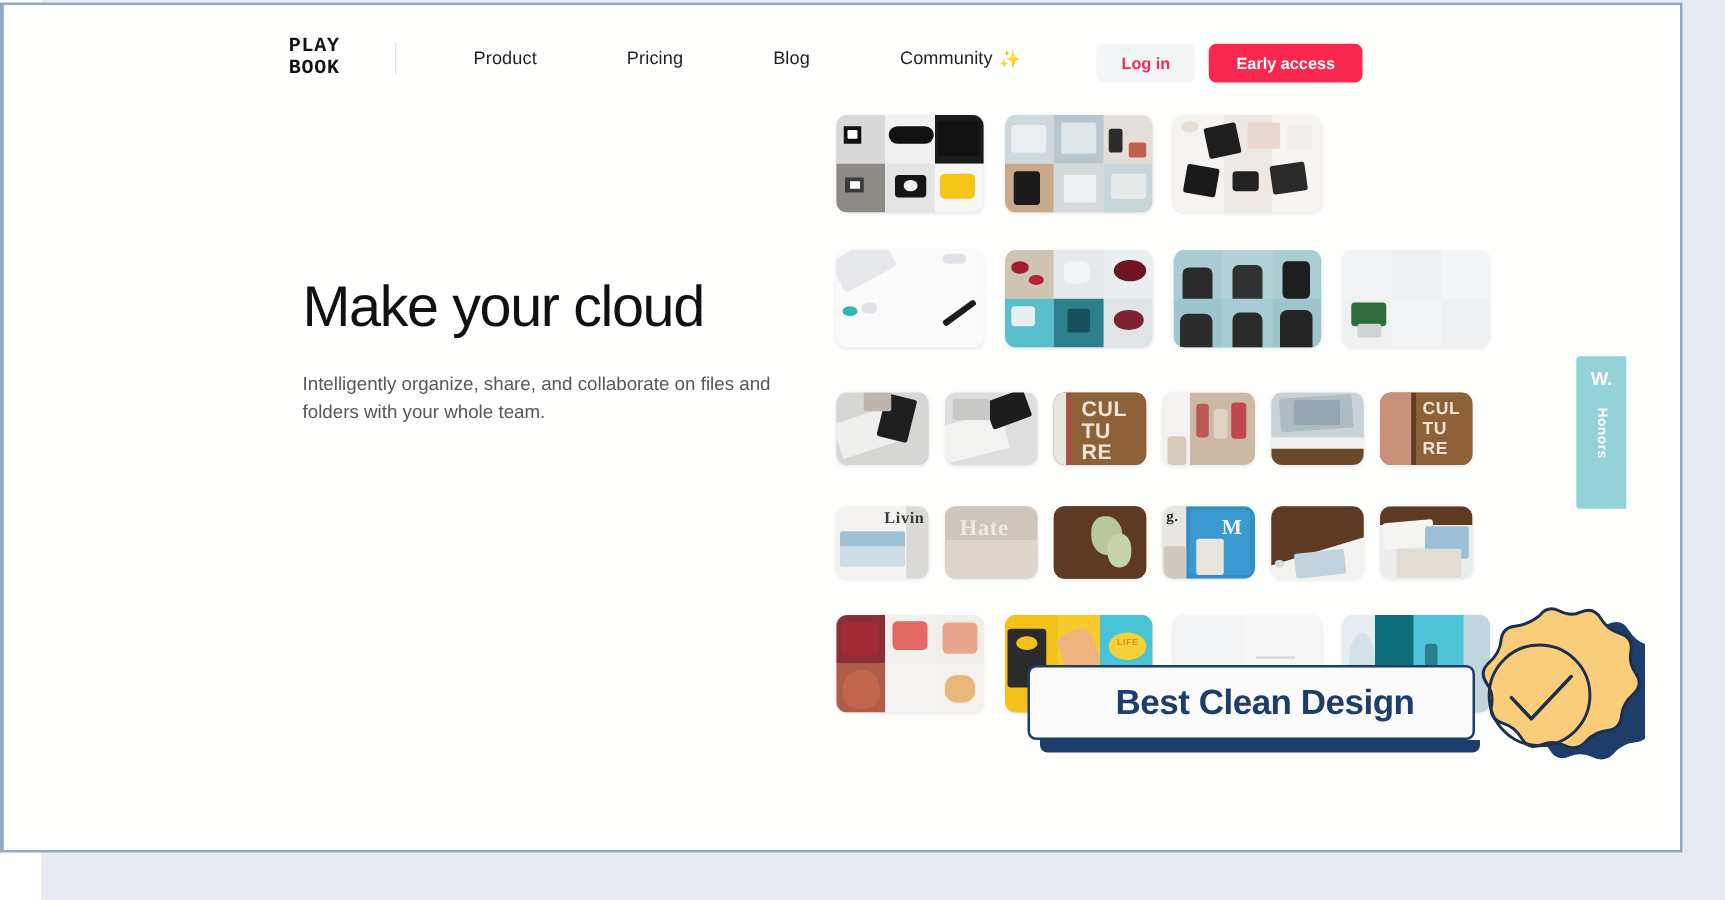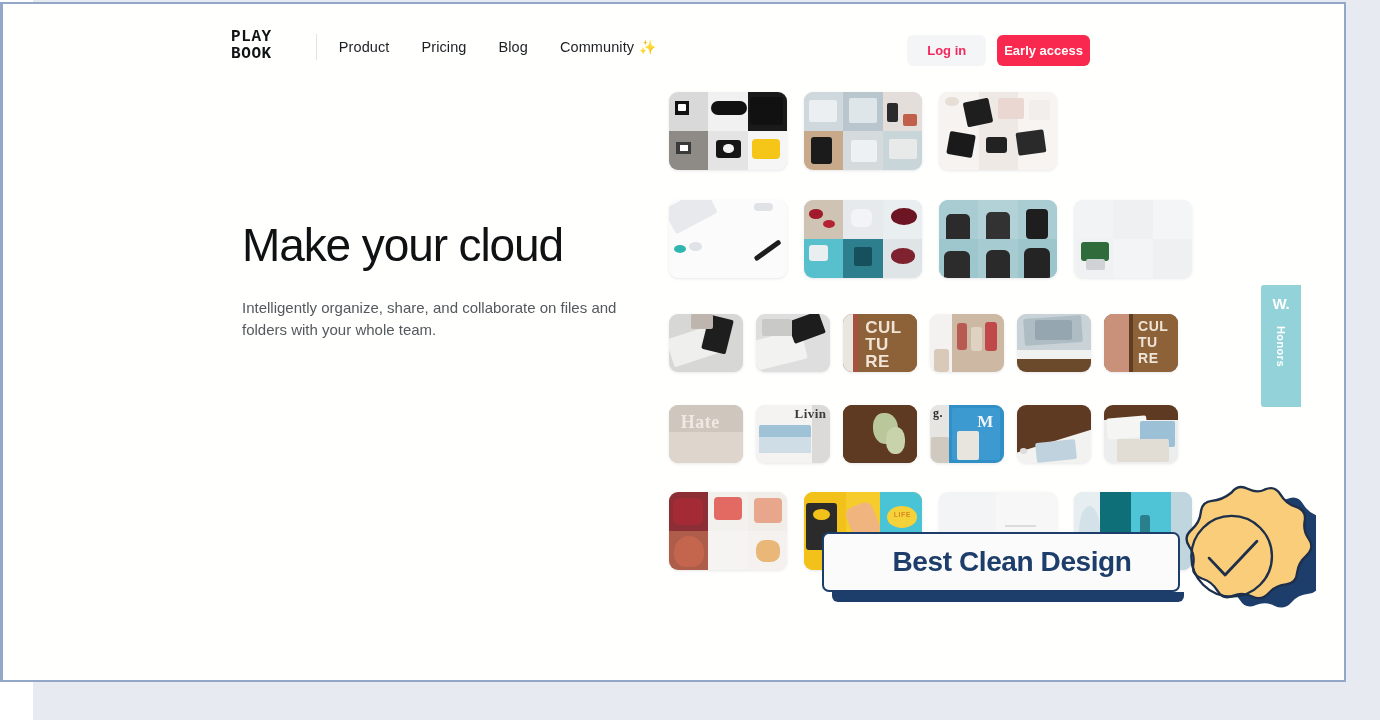--- a/index.html
+++ b/index.html
@@ -65,20 +65,21 @@
   .nav-links { display: flex; align-items: center; gap: 32px; }
   .nav-link {
     font-size: 14.5px;
     color: #1c1f23;
     text-decoration: none;
     letter-spacing: .1px;
     display: inline-flex;
     align-items: center;
     gap: 5px;
     cursor: pointer;
+    margin-left: 40px;
   }
   .sparkle { font-size: 14px; line-height: 1; }
 
   .nav-actions {
     position: absolute;
     right: 251px; top: 28px;
     display: flex; align-items: center; gap: 11px;
   }
   .btn-login {
     background: #f4f5f7;
@@ -91,21 +92,21 @@
     cursor: pointer;
     font-family: inherit;
   }
   .btn-early {
     background: #f8284e;
     border: none;
     border-radius: 6px;
     color: #ffffff;
     font-size: 13px;
     font-weight: 600;
-    padding: 8px 7px;
+    padding: 8px 22px;
     cursor: pointer;
     font-family: inherit;
     text-align: right;
   }
 
   
   .hero-left {
     position: absolute;
     left: 236px; top: 212px;
     width: 410px;
@@ -411,31 +412,31 @@
             <div class="tile" style="width: 74px; height: 58px; background: rgb(141, 98, 57);">
               <div class="cell" style="left: 0%; top: 0%; width: 34%; height: 100%; background: rgb(201, 144, 122);"></div>
               <div class="cell" style="left: 34%; top: 0%; width: 5%; height: 100%; background: rgb(94, 61, 34);"></div>
               <div class="cell" style="left: 39%; top: 0%; width: 61%; height: 100%; background: rgb(141, 98, 57);"></div>
               <div class="cell" style="left: 46%; top: 8%; color: rgb(239, 228, 214); font-size: 14px; font-weight: 700; line-height: 1; letter-spacing: 0.5px;">CUL</div>
               <div class="cell" style="left: 46%; top: 36%; color: rgb(239, 228, 214); font-size: 14px; font-weight: 700; line-height: 1; letter-spacing: 0.5px;">TU</div>
               <div class="cell" style="left: 46%; top: 64%; color: rgb(239, 228, 214); font-size: 14px; font-weight: 700; line-height: 1; letter-spacing: 0.5px;">RE</div>
             </div>
           </div>
           <div class="grid-row" style="top: 313px; left: 8px; gap: 13px;">
-            <div class="tile" style="width: 74px; height: 58px; background: rgb(215, 206, 198);">
-              <div class="cell" style="left: 0%; top: 0%; width: 100%; height: 46%; background: rgb(207, 198, 189);"></div>
-              <div class="cell" style="left: 0%; top: 46%; width: 100%; height: 54%; background: rgb(222, 213, 204);"></div>
-              <div class="cell" style="left: 16%; top: 14%; color: rgb(239, 233, 227); font-size: 18px; font-weight: 700; line-height: 1; letter-spacing: 0.5px; font-family: &quot;Liberation Serif&quot;, serif;">Hate</div>
-            </div>
             <div class="tile" style="width: 74px; height: 58px; background: rgb(242, 241, 239);">
               <div class="cell" style="left: 0%; top: 0%; width: 76%; height: 100%; background: rgb(244, 243, 241);"></div>
               <div class="cell" style="left: 76%; top: 0%; width: 24%; height: 100%; background: rgb(220, 218, 215);"></div>
               <div class="cell" style="left: 4%; top: 34%; width: 70%; height: 48%; background: rgb(159, 194, 214); border-radius: 2px;"></div>
               <div class="cell" style="left: 4%; top: 56%; width: 70%; height: 26%; background: rgb(207, 221, 230); border-radius: 0px 0px 2px 2px;"></div>
               <div class="cell" style="left: 52%; top: 4%; color: rgb(59, 59, 59); font-size: 13px; font-weight: 700; line-height: 1; letter-spacing: 0.5px; font-family: &quot;Liberation Serif&quot;, serif;">Livin</div>
+            </div>
+            <div class="tile" style="width: 74px; height: 58px; background: rgb(215, 206, 198);">
+              <div class="cell" style="left: 0%; top: 0%; width: 100%; height: 46%; background: rgb(207, 198, 189);"></div>
+              <div class="cell" style="left: 0%; top: 46%; width: 100%; height: 54%; background: rgb(222, 213, 204);"></div>
+              <div class="cell" style="left: 16%; top: 14%; color: rgb(239, 233, 227); font-size: 18px; font-weight: 700; line-height: 1; letter-spacing: 0.5px; font-family: &quot;Liberation Serif&quot;, serif;">Hate</div>
             </div>
             <div class="tile" style="width: 74px; height: 58px; background: rgb(94, 58, 34);">
               <div class="cell" style="left: 0%; top: 0%; width: 100%; height: 100%; background: rgb(94, 58, 34);"></div>
               <div class="cell" style="left: 40%; top: 14%; width: 34%; height: 54%; background: rgb(185, 199, 154); border-radius: 40% 50% 45%;"></div>
               <div class="cell" style="left: 58%; top: 38%; width: 26%; height: 46%; background: rgb(200, 211, 171); border-radius: 45%;"></div>
             </div>
             <div class="tile" style="width: 74px; height: 58px; background: rgb(223, 228, 231);">
               <div class="cell" style="left: 0%; top: 0%; width: 26%; height: 100%; background: rgb(231, 229, 226);"></div>
               <div class="cell" style="left: 26%; top: 0%; width: 74%; height: 100%; background: rgb(47, 143, 198);"></div>
               <div class="cell" style="left: 30%; top: 6%; width: 64%; height: 88%; background: rgb(60, 154, 208); border-radius: 2px;"></div>

